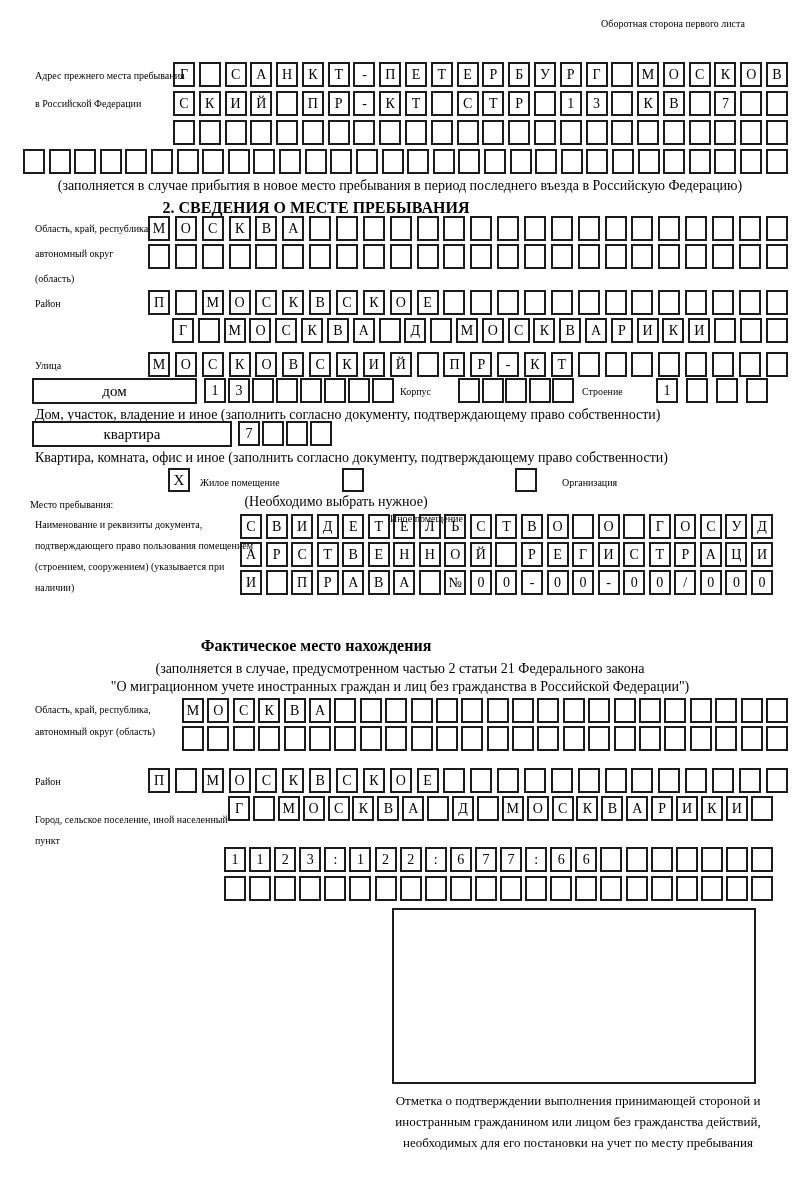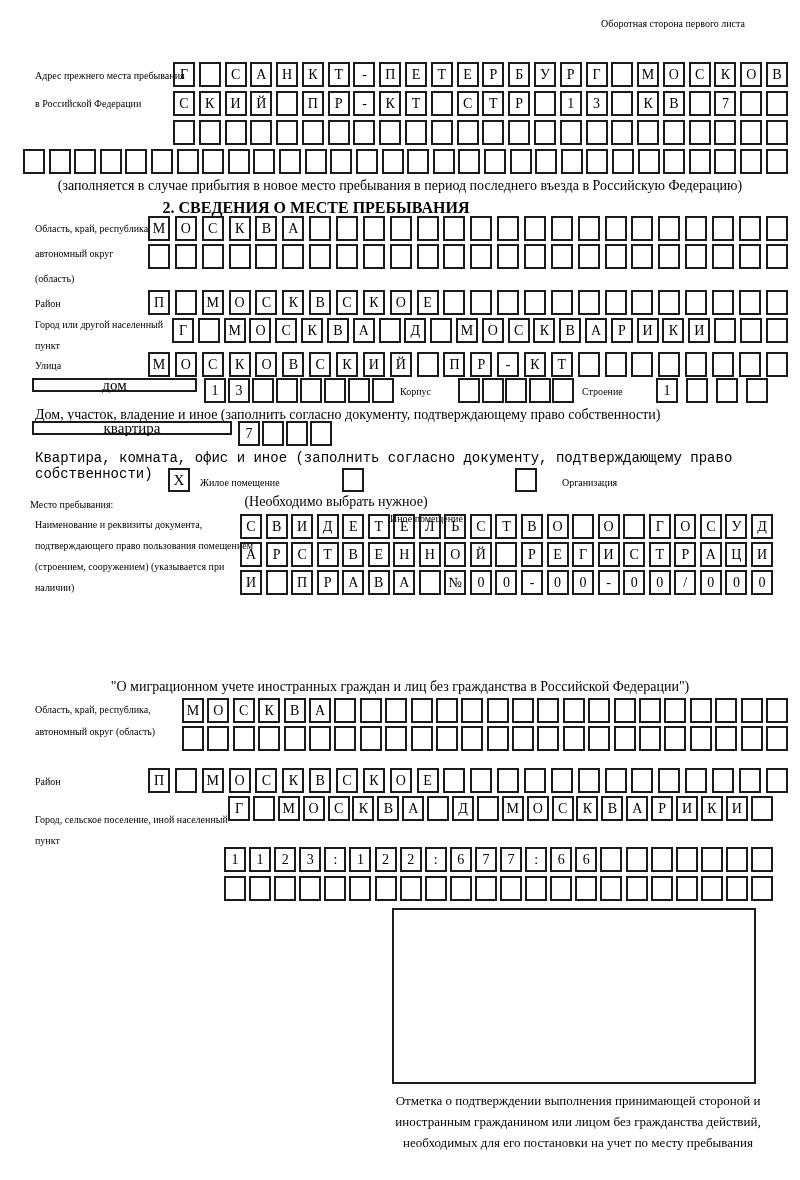--- a/index.html
+++ b/index.html
@@ -16,21 +16,21 @@
   .ttl { font-size:16px; font-weight:bold; text-align:center; width:632px; }
   .center { text-align:center; }
   .cells { display:flex; justify-content:space-between; }
   .cell {
     width:22px; height:25px; flex:0 0 22px;
     border:2px solid #1b1b1b;
     display:flex; align-items:center; justify-content:center;
     font-size:14px; line-height:1;
   }
   .fieldbox {
-    border:2px solid #1b1b1b; height:14px;
+    border:2px solid #1b1b1b; height:26px;
     display:flex; align-items:center; justify-content:center;
     font-size:15px;
   }
   .checkbox {
     width:22px; height:24px;
     border:2px solid #1b1b1b;
     display:flex; align-items:center; justify-content:center;
     font-size:15px;
   }
   .stampbox { border:2px solid #1b1b1b; background:#fff; }
@@ -233,21 +233,20 @@
       <div class="cell"></div>
       <div class="cell"></div>
       <div class="cell"></div>
       <div class="cell"></div>
       <div class="cell"></div>
       <div class="cell"></div>
       <div class="cell"></div>
       <div class="cell"></div>
     </div>
 
-  <div class="abs lbl" style="left:35px; top:314px; width:140px; line-height:21px;">Город или другой населенный пункт</div>
   <div class="abs cells" style="left:172px; top:318px; width:616px;">
       <div class="cell">Г</div>
       <div class="cell"></div>
       <div class="cell">М</div>
       <div class="cell">О</div>
       <div class="cell">С</div>
       <div class="cell">К</div>
       <div class="cell">В</div>
       <div class="cell">А</div>
       <div class="cell"></div>
@@ -324,21 +323,21 @@
     </div>
   <div class="abs cap" style="left:35px; top:407px; width:760px;">Дом, участок, владение и иное (заполнить согласно документу, подтверждающему право собственности)</div>
 
   <div class="abs fieldbox" style="left:32px; top:421px; width:200px;">квартира</div>
   <div class="abs cells" style="left:238px; top:421px; width:94px;">
       <div class="cell">7</div>
       <div class="cell"></div>
       <div class="cell"></div>
       <div class="cell"></div>
     </div>
-  <div class="abs cap" style="left:35px; top:450px; width:760px;font-family:Liberation Mono, monospace;">Квартира, комната, офис и иное (заполнить согласно документу, подтверждающему право собственности)</div>
+  <div class="abs cap" style="left:35px; top:450px; width:760px;">Квартира, комната, офис и иное (заполнить согласно документу, подтверждающему право собственности)</div>
 
   <div class="abs lbl" style="left:30px; top:493px;">Место пребывания:</div>
   <div class="abs checkbox" style="left:168px; top:468px;">X</div>
   <div class="abs lbl" style="left:200px; top:471px;">Жилое помещение</div>
   <div class="abs checkbox" style="left:342px; top:468px;"></div>
   <div class="abs lbl" style="left:390px; top:471px;margin-top:36px;">Иное помещение</div>
   <div class="abs checkbox" style="left:515px; top:468px;"></div>
   <div class="abs lbl" style="left:562px; top:471px;">Организация</div>
   <div class="abs lbl" style="left:35px; top:514px; width:218px; line-height:21px;">Наименование и реквизиты документа, подтверждающего право пользования помещением (строением, сооружением) (указывается при наличии)</div>
 
@@ -406,20 +405,22 @@
       <div class="cell">0</div>
       <div class="cell">-</div>
       <div class="cell">0</div>
       <div class="cell">0</div>
       <div class="cell">/</div>
       <div class="cell">0</div>
       <div class="cell">0</div>
       <div class="cell">0</div>
     </div>
 
+  <div class="abs ttl" style="left:0; top:637px;">Фактическое место нахождения</div>
+  <div class="abs cap center" style="left:0; top:661px; width:800px;">(заполняется в случае, предусмотренном частью 2 статьи 21 Федерального закона</div>
   <div class="abs cap center" style="left:0; top:679px; width:800px;">"О миграционном учете иностранных граждан и лиц без гражданства в Российской Федерации")</div>
 
   <div class="abs lbl" style="left:35px; top:699px; width:165px; line-height:22px;">Область, край, республика, автономный округ (область)</div>
   <div class="abs cells" style="left:182px; top:698px; width:606px;">
       <div class="cell">М</div>
       <div class="cell">О</div>
       <div class="cell">С</div>
       <div class="cell">К</div>
       <div class="cell">В</div>
       <div class="cell">А</div>

